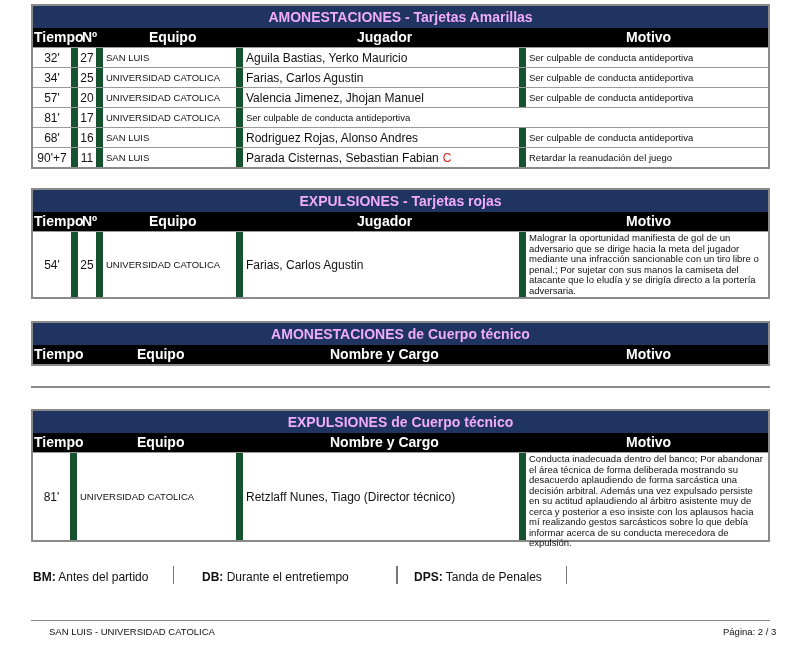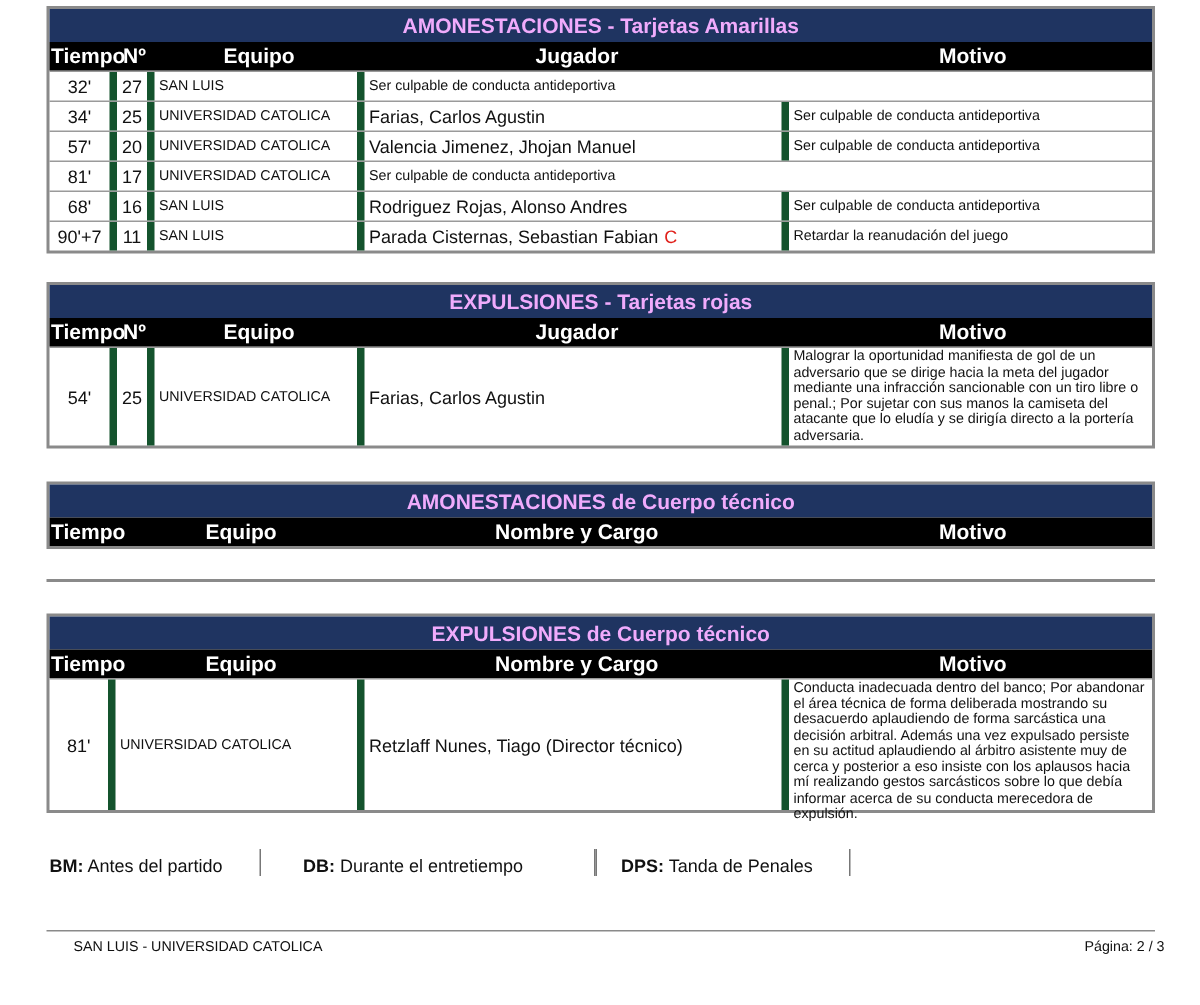--- a/index.html
+++ b/index.html
@@ -1,21 +1,21 @@
 <!DOCTYPE html>
 <html><head>
 <meta charset="utf-8">
 <style>
   body{margin:0;background:#fff;width:800px;height:670px;position:relative;font-family:"Liberation Sans",sans-serif;color:#111;overflow:hidden;}
   .tbl{position:absolute;left:31px;width:739px;border:2px solid #8a8a8a;box-sizing:border-box;background:#fff;}
   .title{background:#1f3461;color:#f0abfc;font-weight:bold;font-size:14px;text-align:center;height:22px;line-height:22px;}
   .hdr{background:#000000;color:#fff;font-weight:bold;font-size:14px;height:19px;line-height:19px;position:relative;}
   .hdr span{position:absolute;top:0;}
   .row{display:flex;border-top:1px solid #9a9a9a;font-size:12px;}
-  .row > div{border-right:5px solid #14532d;box-sizing:border-box;display:flex;align-items:center;}
+  .row > div{border-right:7px solid #14532d;box-sizing:border-box;display:flex;align-items:center;}
   .row > div:last-child{border-right:none;}
   .c-time{width:45px;justify-content:center;}
   .c-num{width:25px;justify-content:center;}
   .c-team{width:140px;padding-left:3px;font-size:9.5px;}
   .c-player{width:283px;padding-left:3px;font-size:12px;}
   .c-reason{flex:1;padding-left:3px;font-size:9.5px;}
   .c-reason.multi{align-items:flex-start;line-height:10.5px;padding:1px 3px;}
   .red{color:#e0201a;margin-left:4px;}
   .hr{position:absolute;left:31px;width:739px;border-top:2px solid #8a8a8a;}
   .legend{position:absolute;top:568px;left:33px;font-size:12px;display:flex;align-items:flex-end;}
@@ -32,20 +32,21 @@
     <span style="left:1px">Tiempo</span>
     <span style="left:49px">Nº</span>
     <span style="left:116px">Equipo</span>
     <span style="left:324px">Jugador</span>
     <span style="left:593px">Motivo</span>
   </div>
   <div class="row" style="height:19px">
     <div class="c-time">32'</div>
     <div class="c-num">27</div>
     <div class="c-team">SAN LUIS</div>
+    <div class="c-player">Aguila Bastias, Yerko Mauricio</div>
     <div class="c-reason">Ser culpable de conducta antideportiva</div>
   </div>
   <div class="row" style="height:19px">
     <div class="c-time">34'</div>
     <div class="c-num">25</div>
     <div class="c-team">UNIVERSIDAD CATOLICA</div>
     <div class="c-player">Farias, Carlos Agustin</div>
     <div class="c-reason">Ser culpable de conducta antideportiva</div>
   </div>
   <div class="row" style="height:19px">

